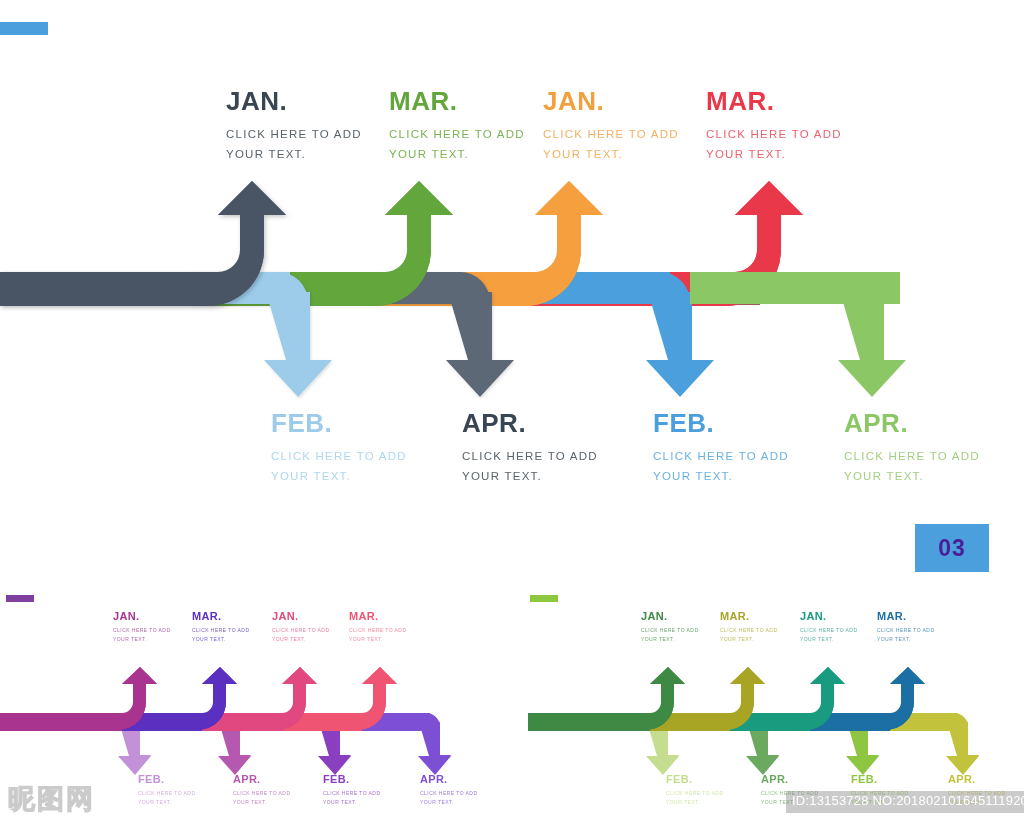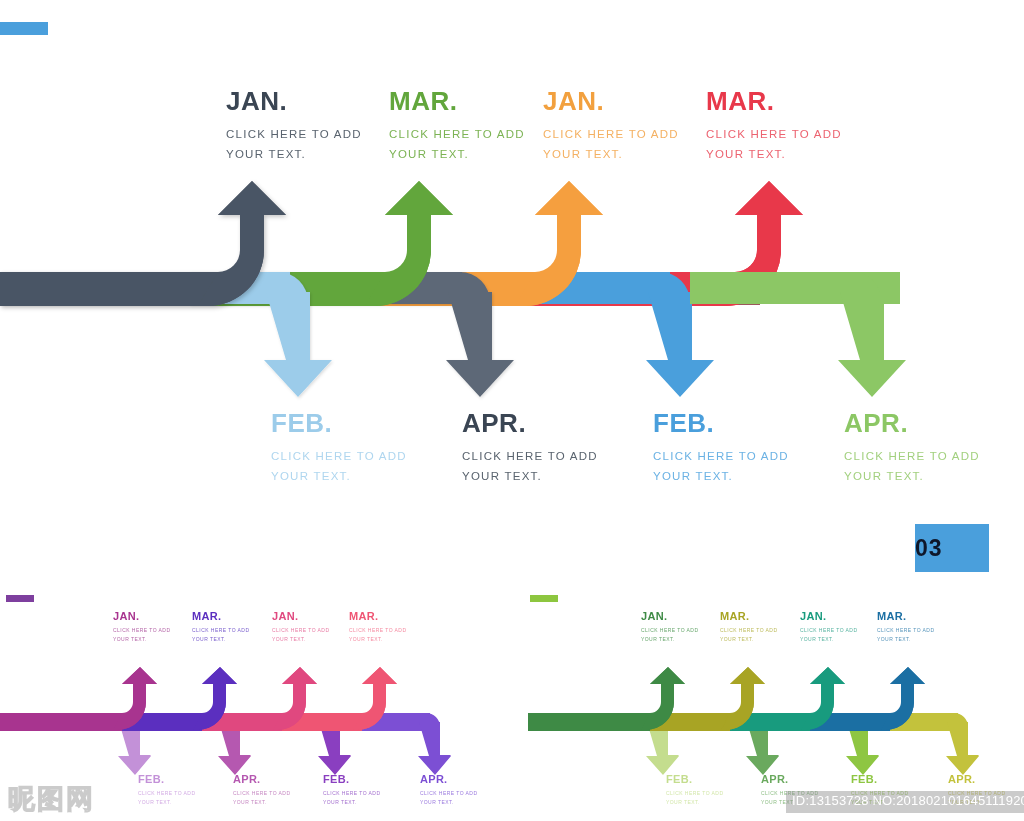--- a/index.html
+++ b/index.html
@@ -28,22 +28,22 @@
     line-height:1.05;margin:0 0 9px 0;white-space:nowrap;
   }
   .tblock .line{
     font-size:11.5px;letter-spacing:1.25px;line-height:1.75;
     white-space:nowrap;
   }
 
   
   .badge{
     position:absolute;left:915px;top:524px;width:74px;height:48px;
-    background:#4a9fdc;color:#0f172a;
-    display:flex;align-items:center;
+    background:#4a9fdc;color:#4c1d95;
+    display:flex;align-items:center;justify-content:center;
     font-size:23px;font-weight:bold;letter-spacing:1px;
   }
 
   
   .thumbs{position:absolute;left:0;top:585px;width:1024px;height:236px;}
   .thumb{position:absolute;top:0;width:512px;height:236px;overflow:hidden;background:#fff;}
   .thumb.left{left:0;}
   .thumb.right{left:512px;}
   .thumb .accent{position:absolute;top:10px;left:6px;width:28px;height:7px;}
   .thumb.right .accent{left:18px;}

